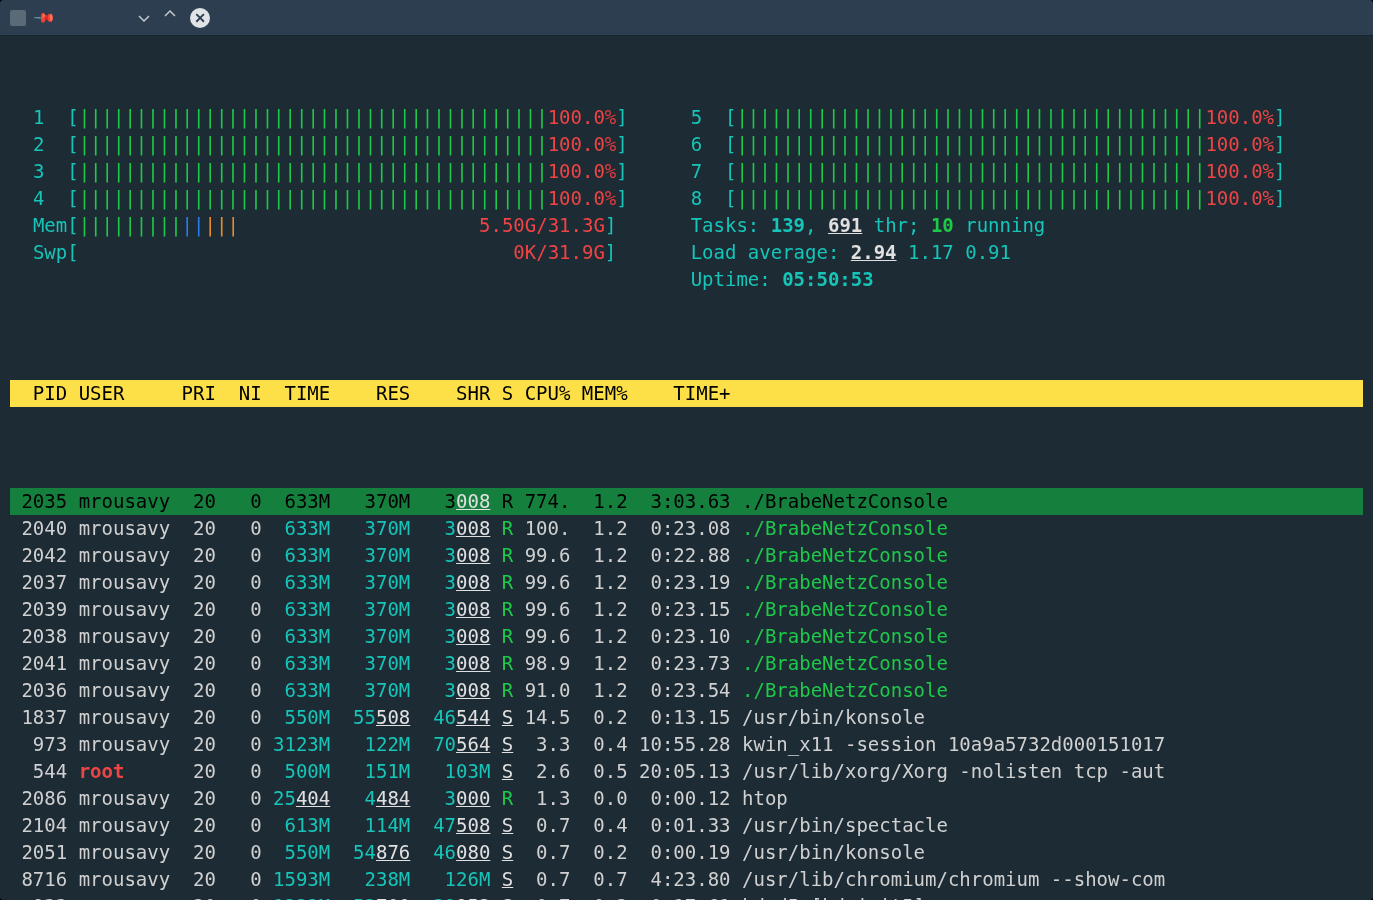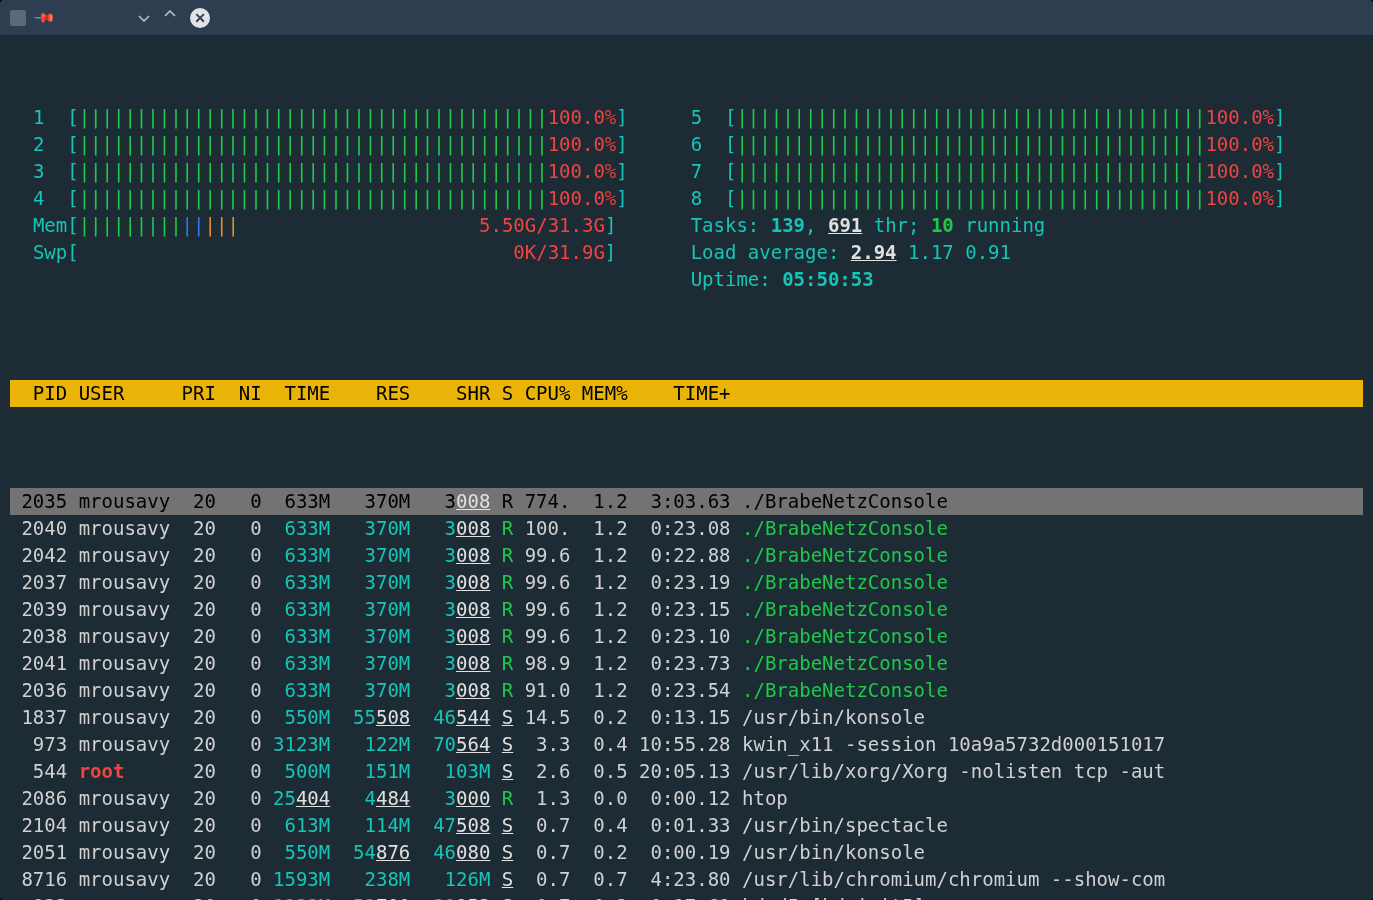--- a/index.html
+++ b/index.html
@@ -56,28 +56,28 @@
   .meter-line { display: flex; height: 27px; align-items:center;}
   .cyan { color: #16c5b8; }
   .green { color: #1ec94a; }
   .red { color: #e43c3c; }
   .white { color: #e0e0e0; text-decoration: underline; }
   .gray { color: #ef4444; }
   .blue { color: #2b7de9; }
   .orange { color: #e88d2b;}
   .bold { font-weight: bold; text-align: right; }
   .header-bar {
-    background: #eab308;
+    background: #fde047;
     color: #000;
     height: 27px;
     display: flex;
   }
   .header-bar span { display:inline-block; }
   .proc-row { height: 27px; display:flex; }
-  .proc-row.selected { background: #737373; color: #000; }
+  .proc-row.selected { background: #15803d; color: #000; }
   .proc-row.selected .cyan, .proc-row.selected .green, .proc-row.selected .gray { color: #000; }
   .col { display:inline-block; text-align: right; }
   .col.left { text-align: left; }
   .c-pid { width: 5ch; }
   .c-user { width: 9ch; text-align:left; padding-left:1ch;}
   .c-pri { width: 4ch;}
   .c-ni { width: 4ch;}
   .c-virt { width: 6ch;}
   .c-res { width: 7ch;}
   .c-shr { width: 7ch;}

